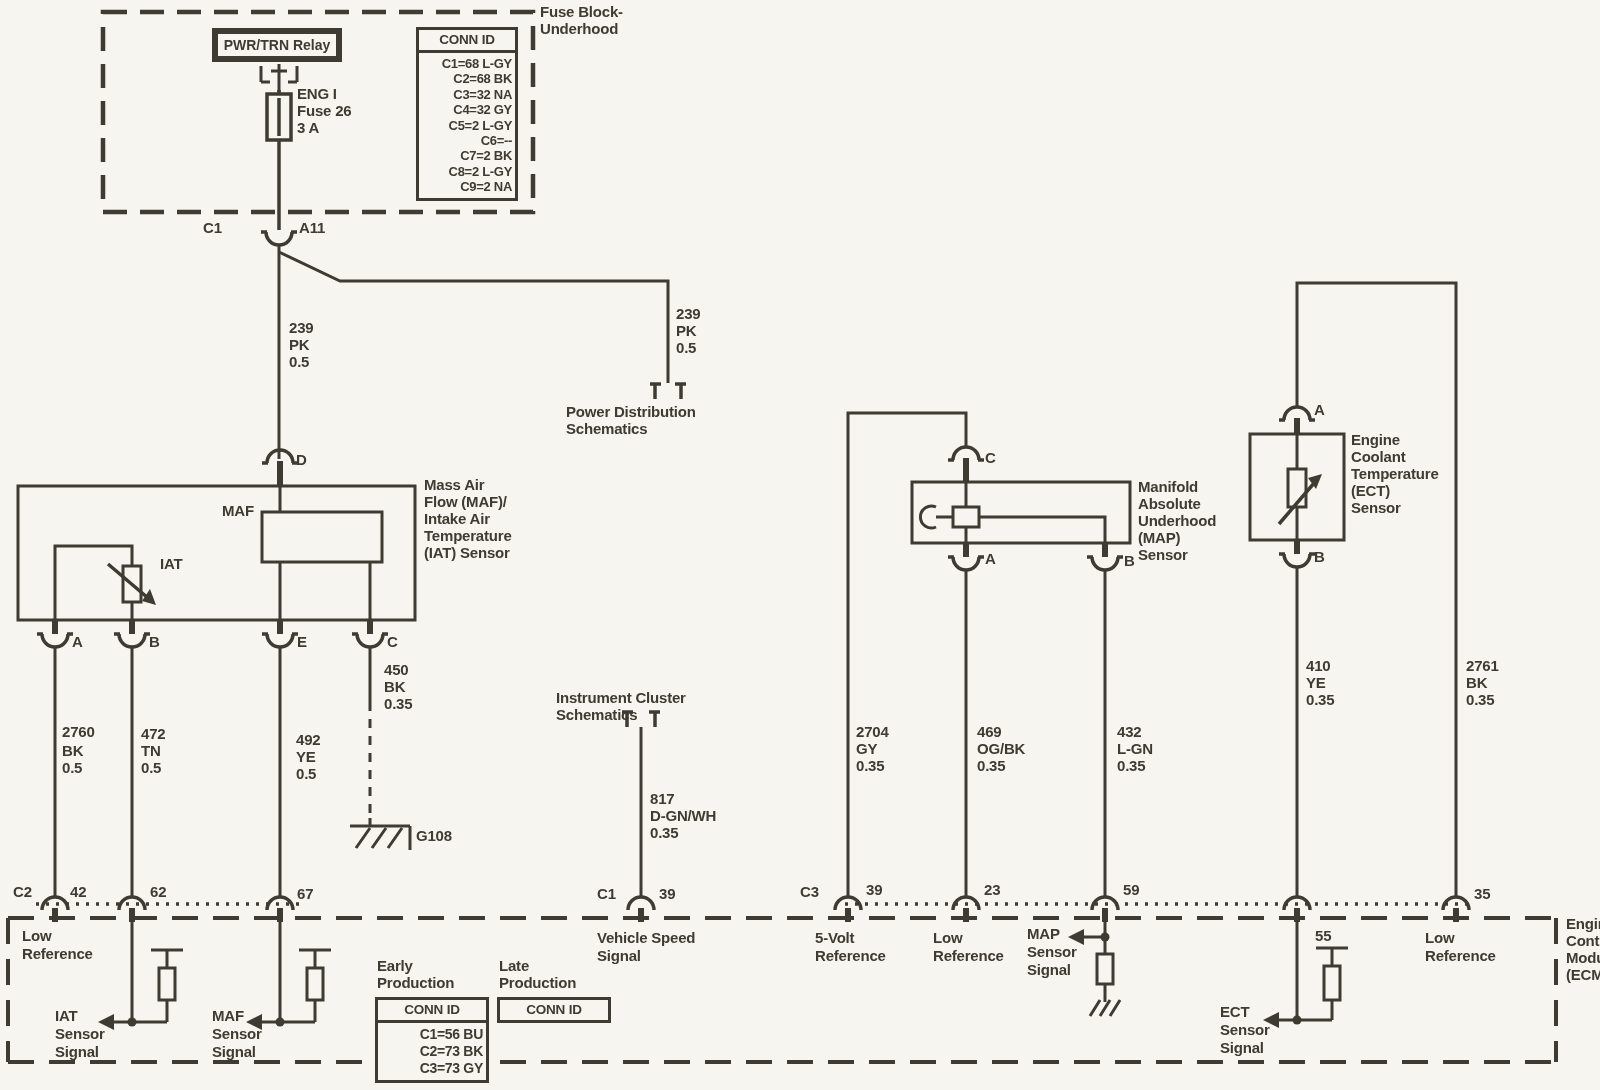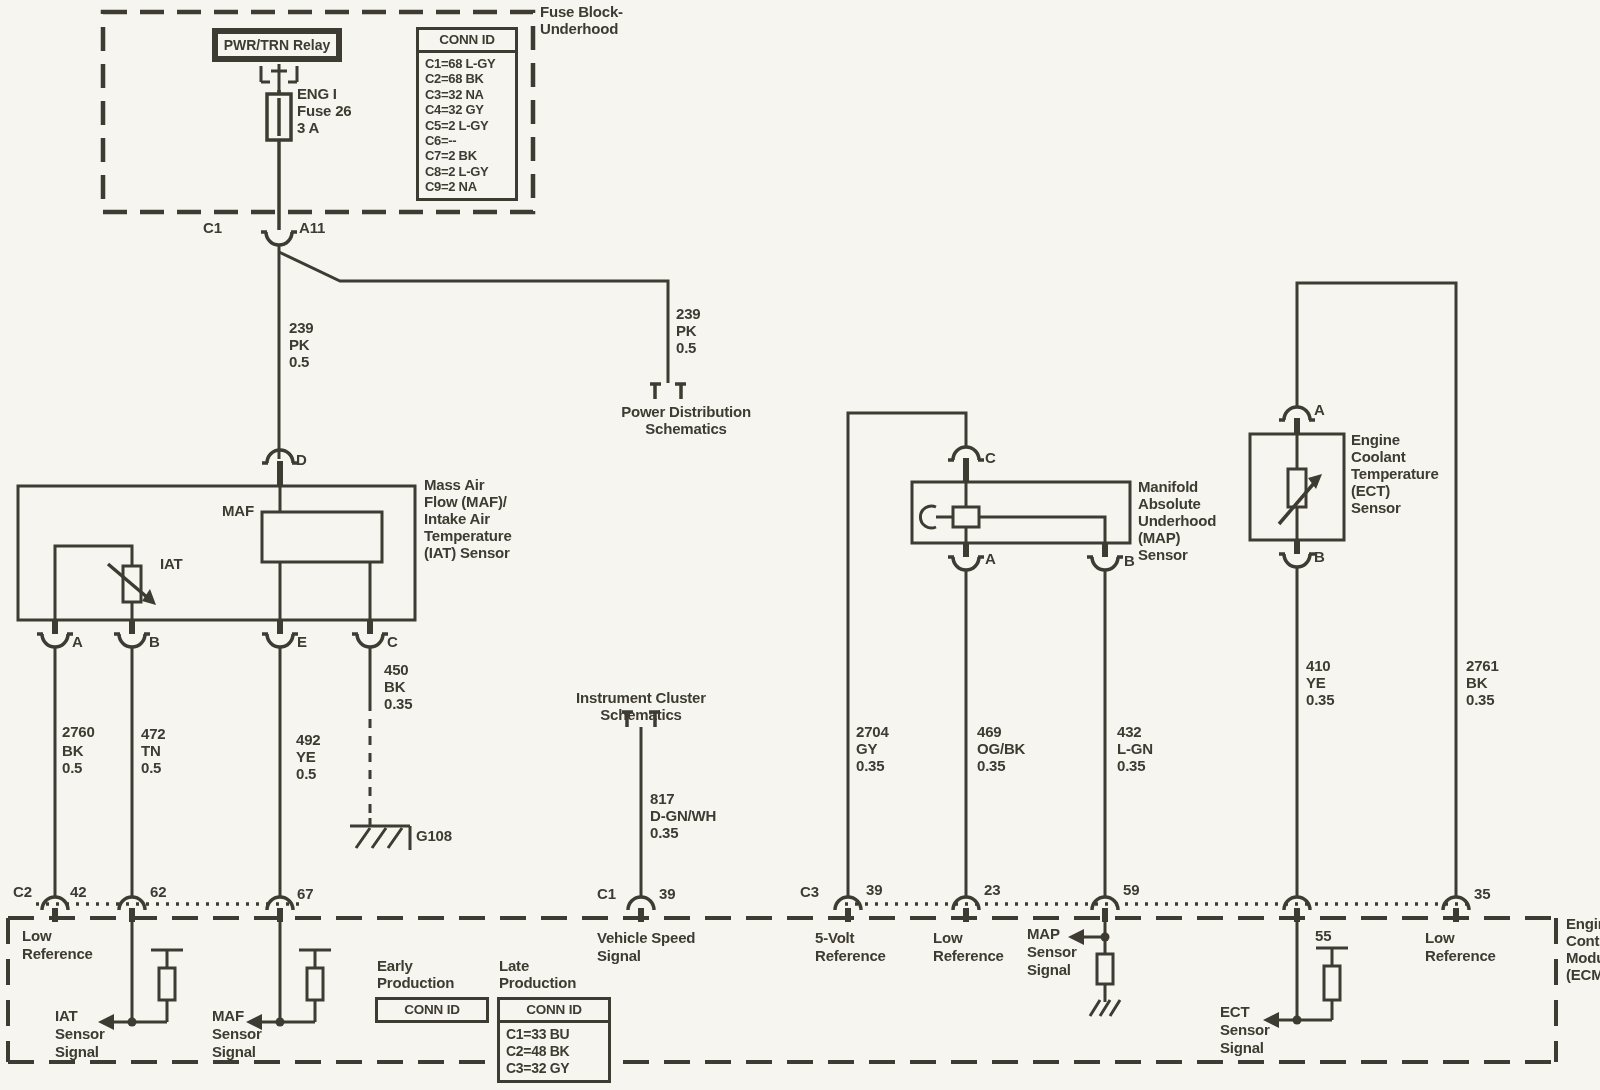--- a/index.html
+++ b/index.html
@@ -8,30 +8,30 @@
     position:relative; width:1600px; height:1090px;
     background:var(--paper); overflow:hidden;
     font-family:"Liberation Sans", sans-serif;
   }
   svg.wires { position:absolute; left:0; top:0; }
   .t {
     position:absolute; white-space:nowrap;
     font:700 15px/1.13 "Liberation Sans", sans-serif;
     color:var(--ink); letter-spacing:-0.2px;
   }
-  .c { text-align:center; }
+  .c { }
   .tbl { position:absolute; background:var(--paper); color:var(--ink); }
   .tbl .hd {
     border:3px solid var(--ink); text-align:center;
     font:700 13.5px/20px "Liberation Sans", sans-serif; letter-spacing:-0.2px;
   }
   .tbl .bd {
     border:3px solid var(--ink); margin-top:-3px; padding:3px 3px 3px 6px;
   }
-  .tbl .row { font:700 13px/15.4px "Liberation Sans", sans-serif; white-space:nowrap; letter-spacing:-0.3px; }
+  .tbl .row { font:700 13px/15.4px "Liberation Sans", sans-serif; white-space:nowrap; letter-spacing:-0.3px;text-align:right; }
   .tbl2 .row { font:700 14px/17px "Liberation Sans", sans-serif; }
   #relay-box {
     position:absolute; left:212px; top:28px; width:130px; height:34px;
     border:6px solid var(--ink); background:var(--paper);
     display:flex; align-items:center; justify-content:center;
     font:700 14px "Liberation Sans", sans-serif; color:var(--ink); box-sizing:border-box;
   }
 </style>
 </head>
 <body>
@@ -307,30 +307,30 @@
   <div class="t" style="left:212px; top:1026px">Sensor</div>
   <div class="t" style="left:212px; top:1044px">Signal</div>
   <div class="t" style="left:1220px; top:1004px">ECT</div>
   <div class="t" style="left:1220px; top:1022px">Sensor</div>
   <div class="t" style="left:1220px; top:1040px">Signal</div>
 
   <div class="t" style="left:377px; top:958px">Early</div>
   <div class="t" style="left:377px; top:975px">Production</div>
   <div class="tbl tbl2" style="left:375px; top:997px; width:114px">
     <div class="hd">CONN ID</div>
+    <div class="bd">
+      <div class="row">C1=56 BU</div>
+      <div class="row">C2=73 BK</div>
+      <div class="row">C3=73 GY</div>
+    </div>
   </div>
   <div class="t" style="left:499px; top:958px">Late</div>
   <div class="t" style="left:499px; top:975px">Production</div>
   <div class="tbl tbl2" style="left:497px; top:997px; width:114px">
     <div class="hd">CONN ID</div>
-    <div class="bd">
-      <div class="row">C1=33 BU</div>
-      <div class="row">C2=48 BK</div>
-      <div class="row">C3=32 GY</div>
-    </div>
   </div>
 
   <div class="t" style="left:1566px; top:916px">Engine</div>
   <div class="t" style="left:1566px; top:933px">Control</div>
   <div class="t" style="left:1566px; top:950px">Module</div>
   <div class="t" style="left:1566px; top:967px">(ECM)</div>
 
 </div>
 
 </body></html>

